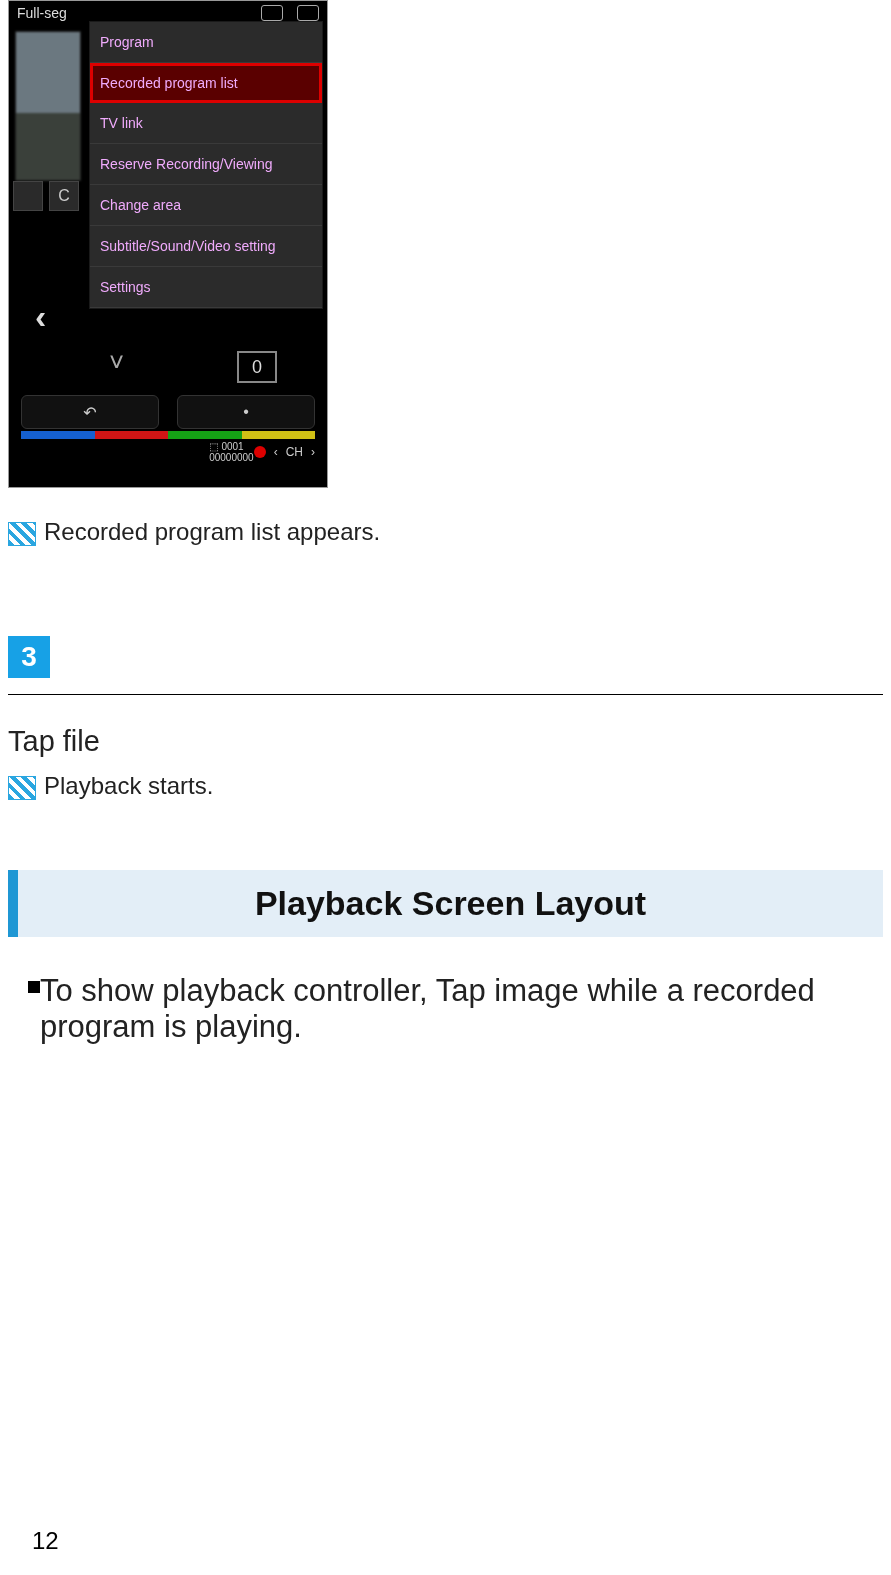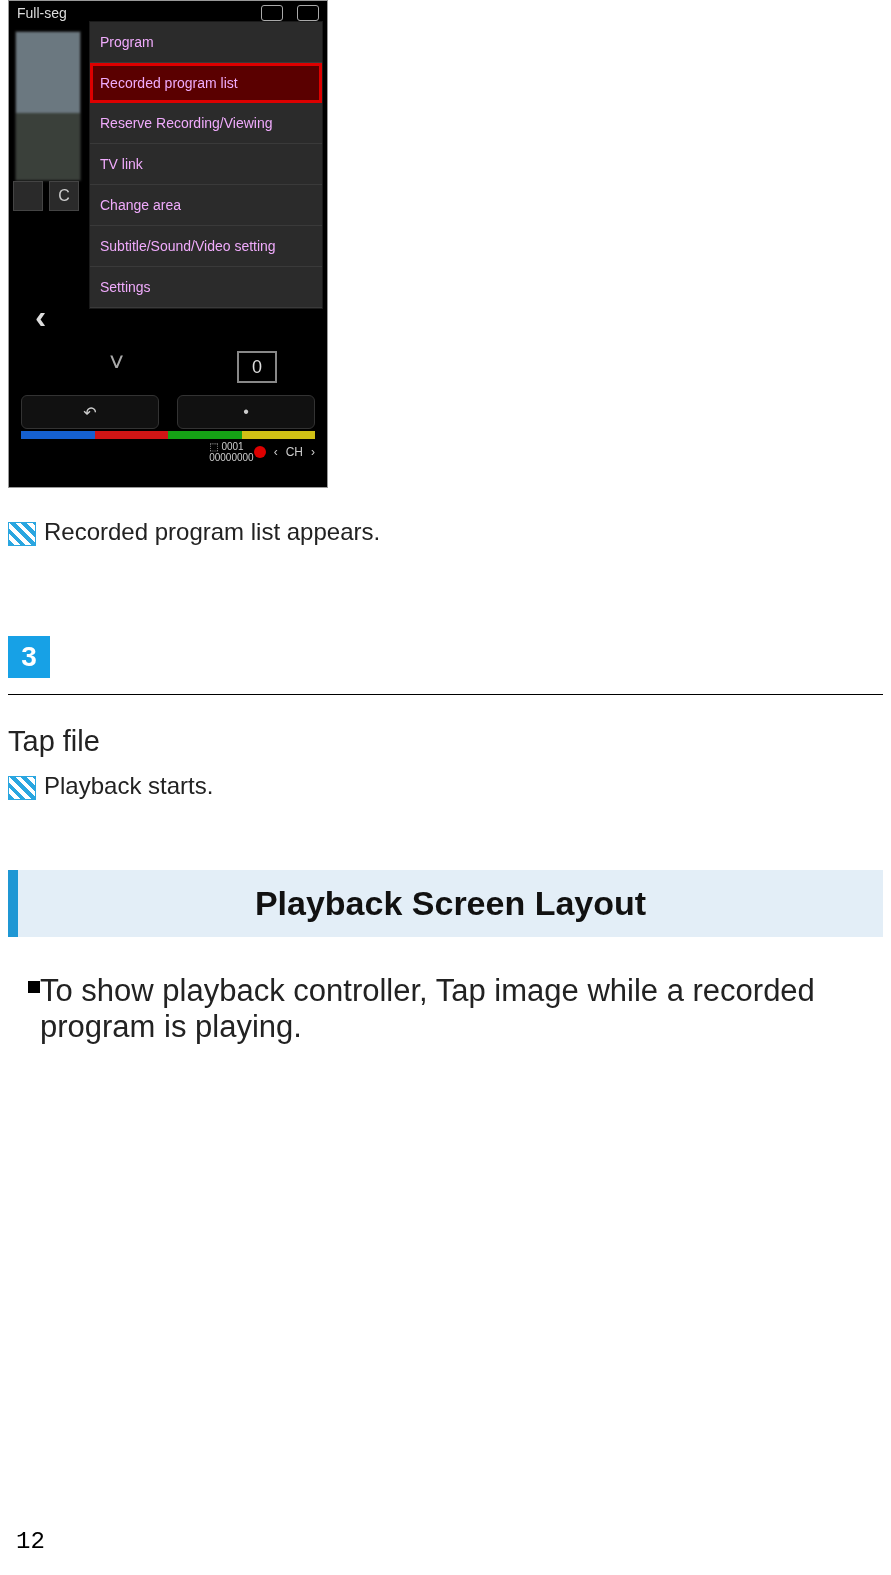--- a/index.html
+++ b/index.html
@@ -132,22 +132,22 @@
   .bullet-row {
     display:flex; 
     font-size:31px; color:#222;
     margin-top:36px;
     padding-left:20px;
   }
   .bullet-row .sqb {
     width:12px; height:12px; background:#000; flex:0 0 12px; margin-top:8px;
   }
   .page-num {
-    position:absolute; left:16px; bottom:20px;
-    font-size:24px; color:#000;font-family:Liberation Mono, monospace;
+    position:absolute; left:32px; bottom:20px;
+    font-size:24px; color:#000;
   }
 </style>
 </head>
 <body>
 
 <div class="phone">
   <div class="phone-topbar">
     <span>Full-seg</span>
     <span class="top-icons">
         <span></span>
@@ -156,22 +156,22 @@
   </div>
   <div class="phone-thumb"></div>
   <div class="phone-side-squares">
     <div class="sq"></div>
       <div class="sq" style="color:#ccc;display:flex;align-items:center;justify-content:center;">C</div>
   </div>
 
   <div class="phone-menu">
     <div class="menu-item">Program</div>
     <div class="menu-item highlight">Recorded program list</div>
+    <div class="menu-item">TV link</div>
     <div class="menu-item">Reserve Recording/Viewing</div>
-    <div class="menu-item">TV link</div>
     <div class="menu-item">Change area</div>
     <div class="menu-item">Subtitle/Sound/Video setting</div>
     <div class="menu-item">Settings</div>
   </div>
 
   <div class="phone-arrow-left">‹</div>
   <div class="phone-chevdown">˅</div>
   <div class="phone-zero">0</div>
 
   <div class="phone-btnrow">

